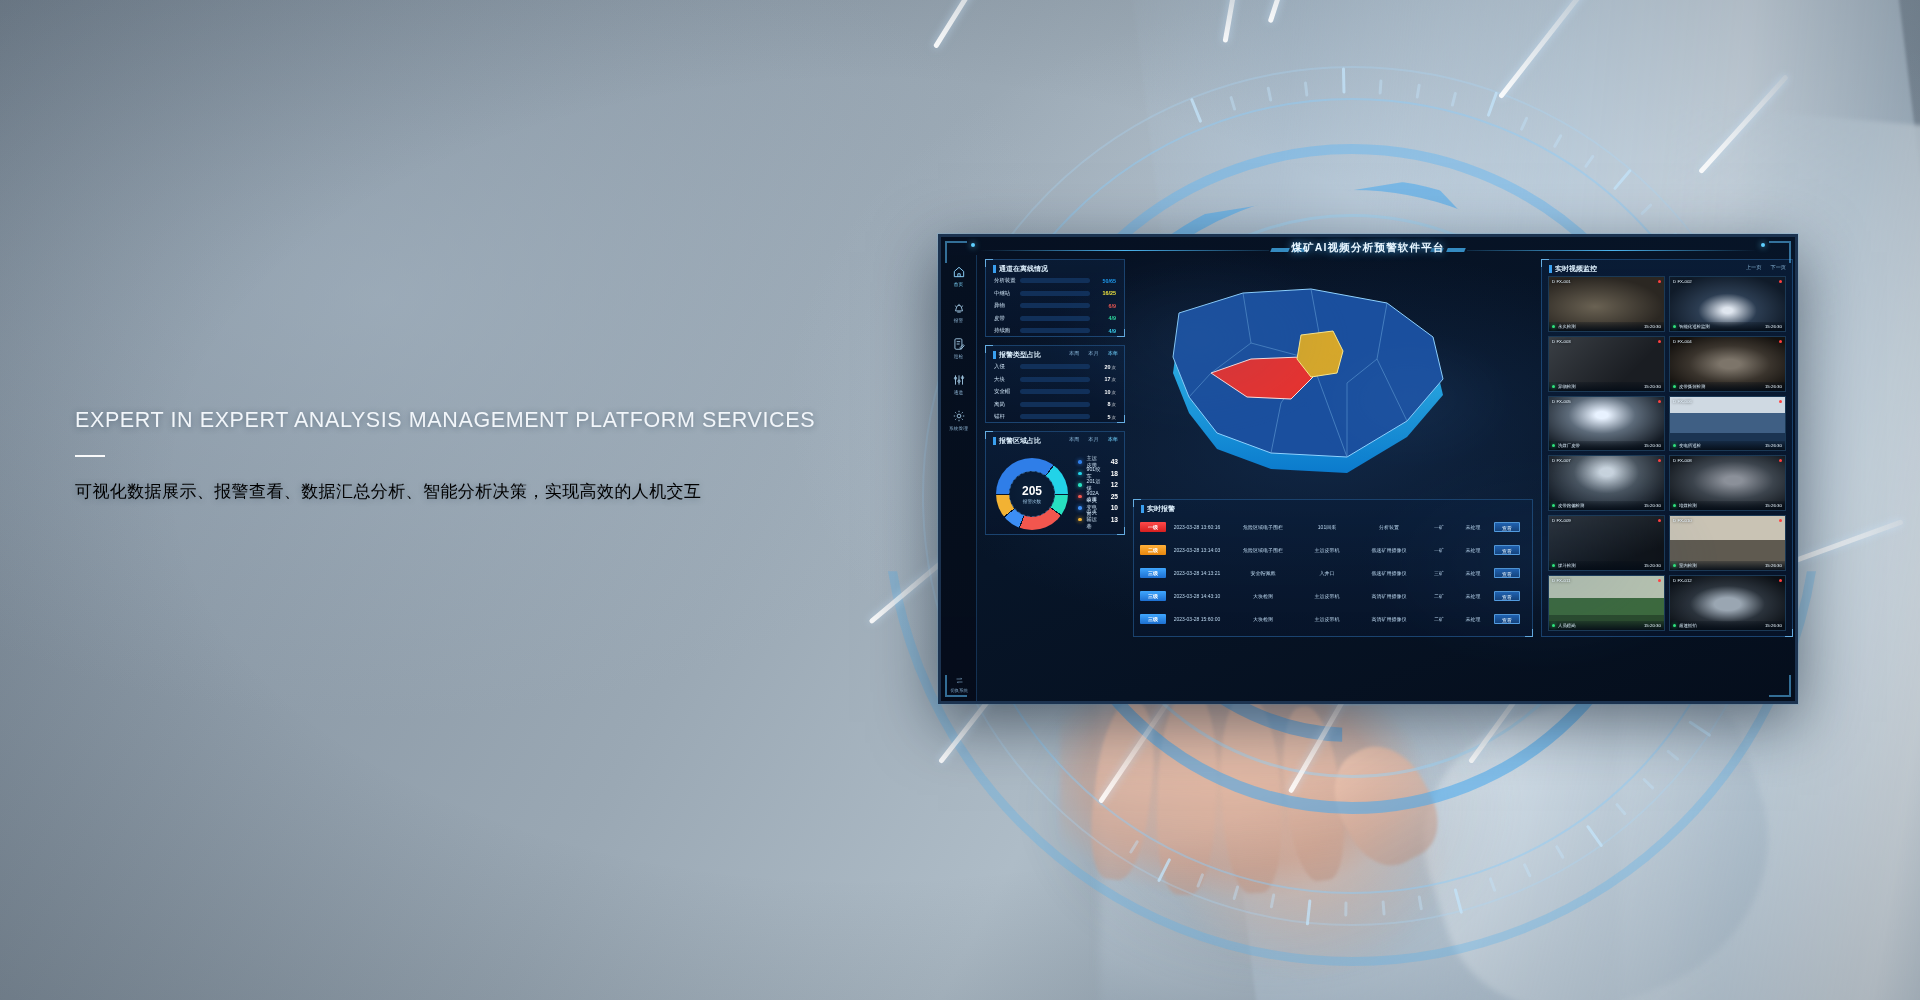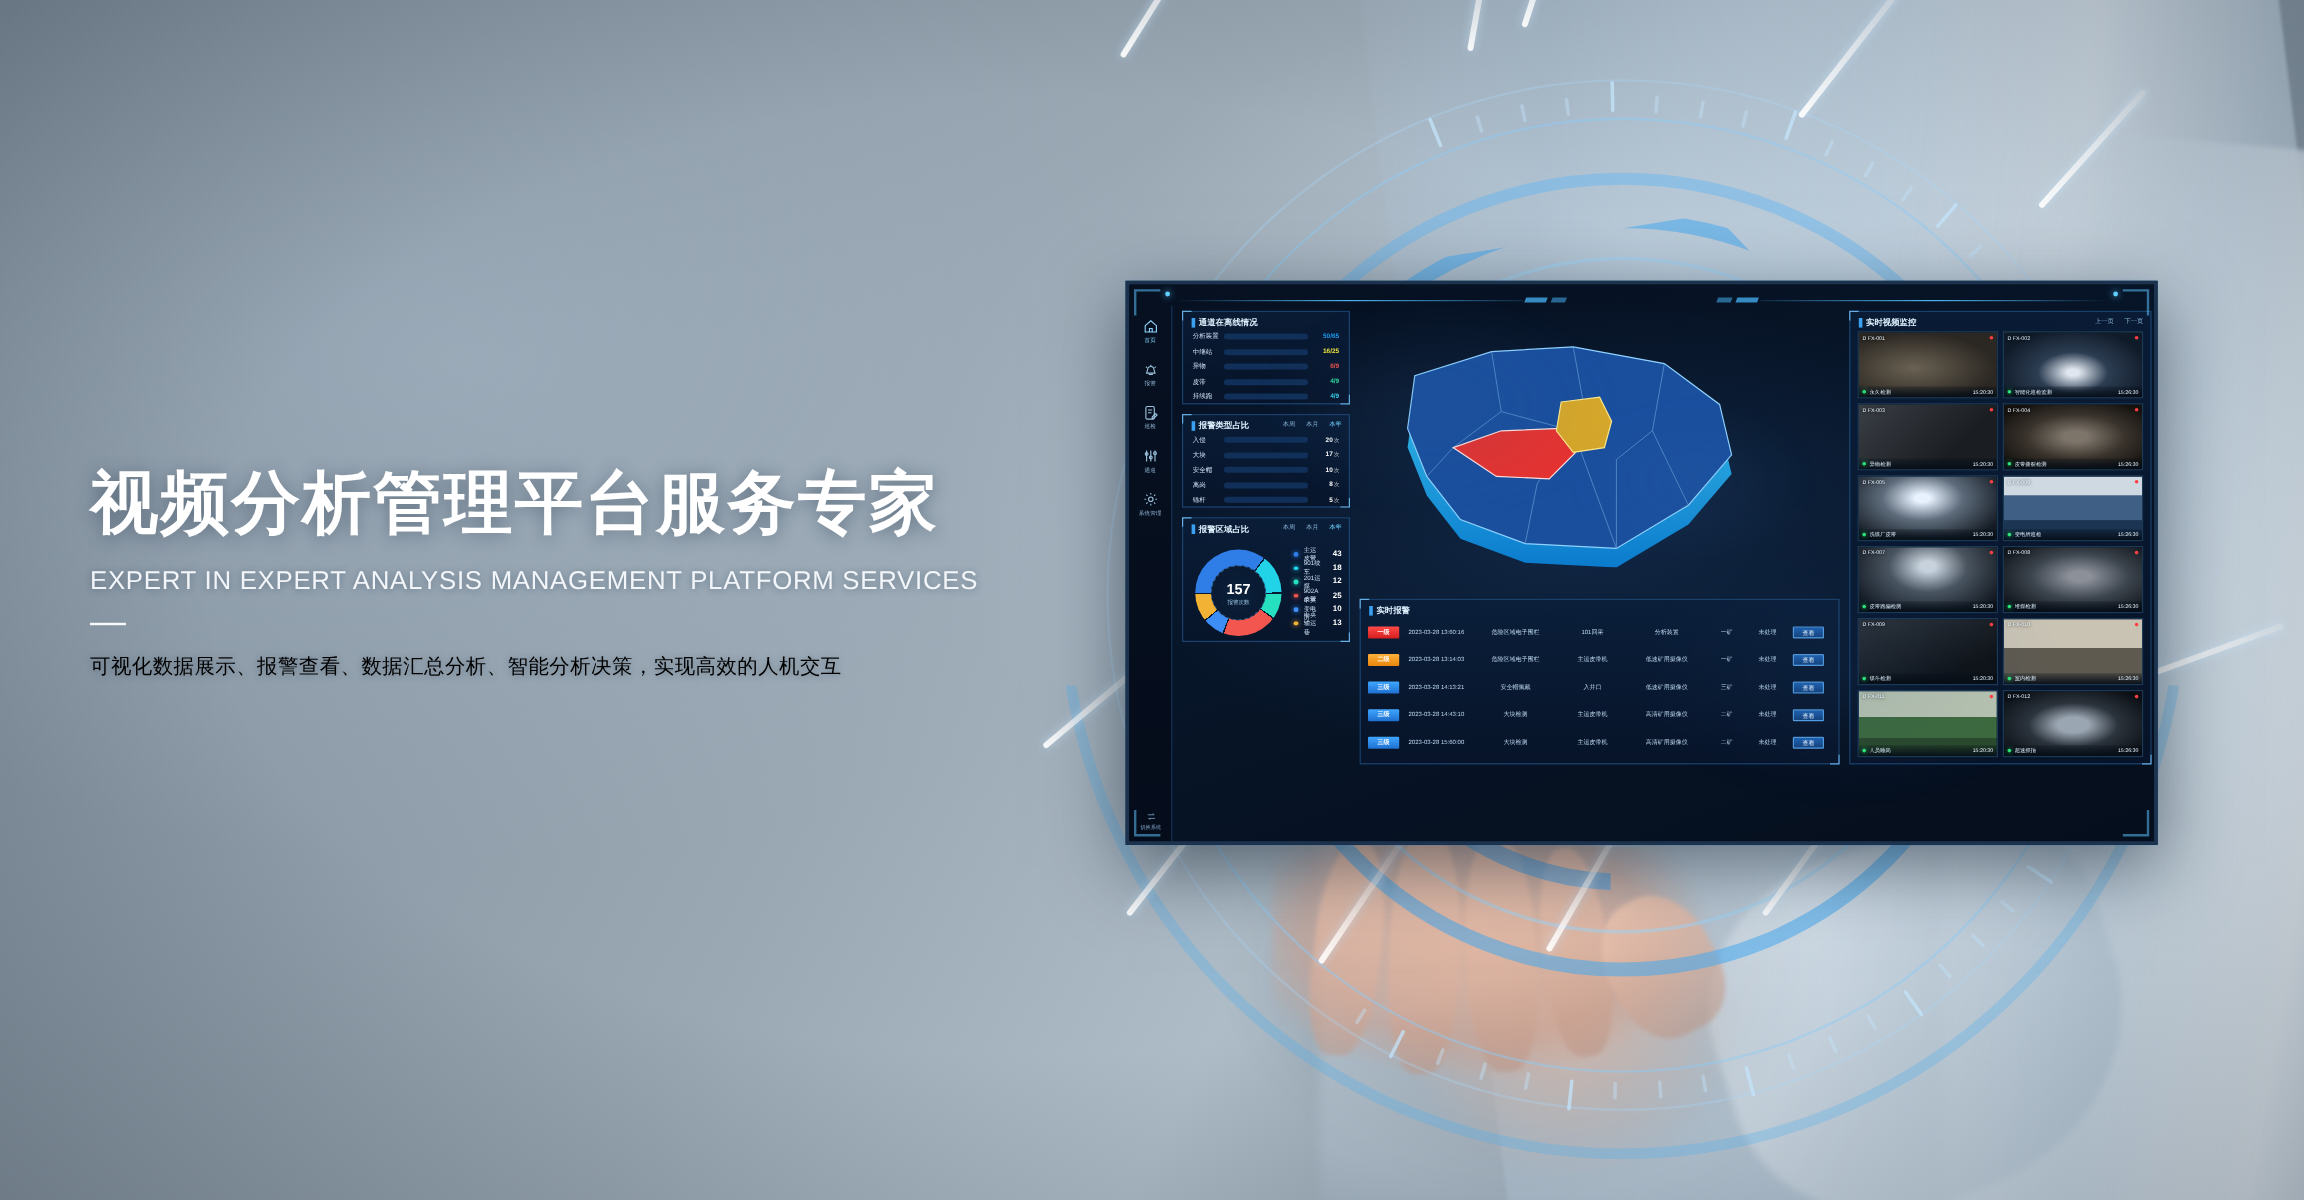--- a/index.html
+++ b/index.html
@@ -345,38 +345,38 @@
     <div class="streak" style="left: 1100px; top: 800px; width: 140px; transform: rotate(-56deg);"></div>
     <div class="streak" style="left: 1290px; top: 790px; width: 190px; transform: rotate(-60deg);"></div>
     <div class="streak" style="left: 1470px; top: 760px; width: 150px; transform: rotate(-54deg);"></div>
     <div class="streak" style="left: 1640px; top: 700px; width: 140px; transform: rotate(-50deg);"></div>
     <div class="streak" style="left: 1790px; top: 560px; width: 120px; transform: rotate(-20deg);"></div>
     <div class="streak" style="left: 870px; top: 620px; width: 120px; transform: rotate(-40deg);"></div>
     <div class="streak" style="left: 1225px; top: 40px; width: 90px; transform: rotate(-80deg);"></div>
   </div>
 
 <div id="copy">
-  <div id="headline">视频分析管理平台服务专家</div>
   <div id="subhead">EXPERT IN EXPERT ANALYSIS MANAGEMENT PLATFORM SERVICES</div>
   <div id="rule"></div>
   <div id="desc">可视化数据展示、报警查看、数据汇总分析、智能分析决策，实现高效的人机交互</div>
 </div>
 
 <div id="device">
   <div id="dash">
 
     <div id="dash-header">
       <div class="hdr-line l"></div>
       <div class="hdr-line r"></div>
       <div class="hdr-dash" style="left:330px;width:18px;"></div>
       <div class="hdr-dash" style="left:352px;width:12px;opacity:.7;"></div>
       <div class="hdr-dash" style="right:330px;width:18px;"></div>
       <div class="hdr-dash" style="right:352px;width:12px;opacity:.7;"></div>
       <div class="hdr-dot" style="left:30px;"></div>
       <div class="hdr-dot" style="right:30px;"></div>
+      <div id="dash-title">煤矿AI视频分析预警软件平台</div>
     </div>
 
     <div id="sidebar">
       <div class="nav-item active">
         <svg class="ico" viewBox="0 0 24 24" fill="none" stroke="#8fd6ff" stroke-width="1.6">
           <path d="M4 11 L12 4 L20 11 V20 H4 Z"></path>
             <path d="M10 20 v-5 h4 v5"></path>
         </svg>
         <span class="lbl">首页</span>
       </div>
@@ -495,21 +495,21 @@
     <div class="panel" style="left:44px;top:194px;width:140px;height:104px;">
       <div class="panel-title">报警区域占比</div>
       <div class="panel-tabs" id="alarm-area-tabs">
           <span>本周</span>
           <span>本月</span>
           <span class="on">本年</span>
         </div>
       <div id="donut-wrap">
         <div id="donut" style="background: conic-gradient(from -90deg, rgb(47, 126, 232) 0deg, rgb(47, 126, 232) 125.934deg, rgba(8, 24, 44, 0) 125.934deg, rgba(8, 24, 44, 0) 127.934deg, rgb(34, 211, 232) 127.934deg, rgb(34, 211, 232) 179.488deg, rgba(8, 24, 44, 0) 179.488deg, rgba(8, 24, 44, 0) 181.488deg, rgb(39, 224, 192) 181.488deg, rgb(39, 224, 192) 215.19deg, rgba(8, 24, 44, 0) 215.19deg, rgba(8, 24, 44, 0) 217.19deg, rgb(242, 86, 78) 217.19deg, rgb(242, 86, 78) 289.57deg, rgba(8, 24, 44, 0) 289.57deg, rgba(8, 24, 44, 0) 291.57deg, rgb(60, 142, 245) 291.57deg, rgb(60, 142, 245) 319.322deg, rgba(8, 24, 44, 0) 319.322deg, rgba(8, 24, 44, 0) 321.322deg, rgb(242, 178, 51) 321.322deg, rgb(242, 178, 51) 358deg, rgba(8, 24, 44, 0) 358deg, rgba(8, 24, 44, 0) 360deg);"></div>
         <div id="donut-hole">
-          <div id="donut-val">157</div>
+          <div id="donut-val">205</div>
           <div id="donut-cap">报警次数</div>
         </div>
       </div>
       <div id="legend">
           <div class="legend-row">
             <span class="dot" style="background: rgb(47, 126, 232); box-shadow: rgb(47, 126, 232) 0px 0px 4px;"></span>
             <span class="ltxt">主运皮带</span>
             <span class="lval">43</span>
           </div>
           <div class="legend-row">

